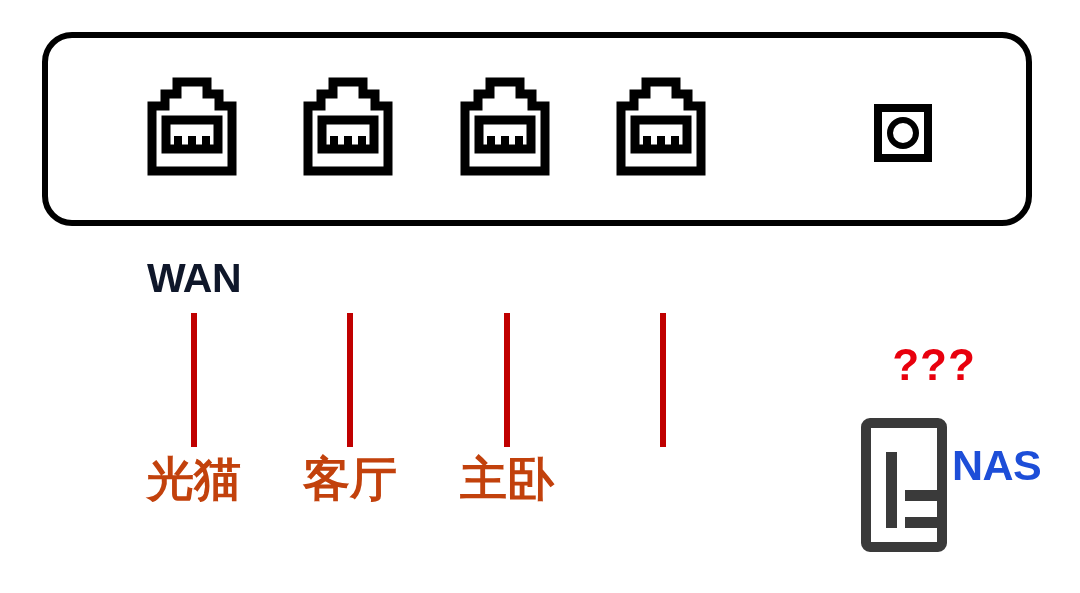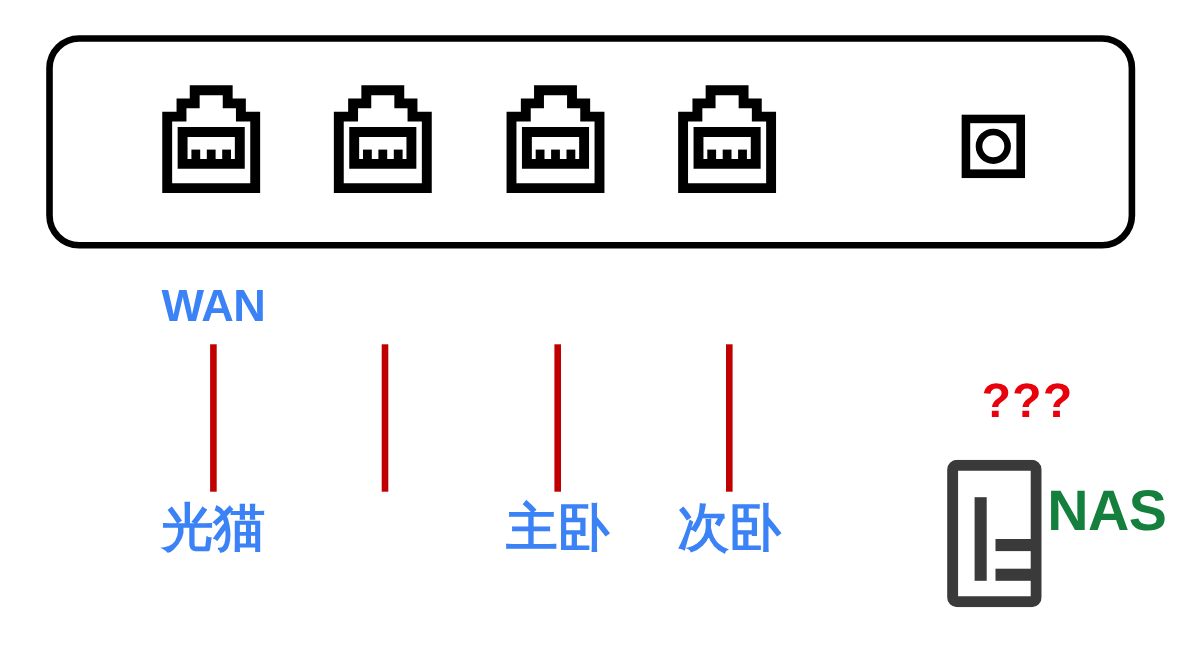--- a/index.html
+++ b/index.html
@@ -51,21 +51,21 @@
   .power-port svg { display: block; width: 100%; height: 100%; }
 
   
   .port-label {
     position: absolute;
     top: 255px;
     width: 160px;
     text-align: center;
     font-size: 41px;
     font-weight: bold;
-    color: #3b82f6;
+    color: #0f172a;
     letter-spacing: -0.5px;
     line-height: 46px;
     white-space: nowrap;
   }
 
   
   .conn-line {
     position: absolute;
     top: 313px;
     width: 6px;
@@ -74,21 +74,21 @@
   }
 
   
   .dest-label {
     position: absolute;
     top: 452px;
     width: 160px;
     text-align: center;
     font-size: 47px;
     font-weight: bold;
-    color: #3b82f6;
+    color: #c2410c;
     line-height: 54px;
     white-space: nowrap;
   }
 
   
   .question-marks {
     position: absolute;
     left: 884px;
     top: 341px;
     width: 100px;
@@ -105,23 +105,23 @@
     left: 861px;
     top: 418px;
     width: 86px;
     height: 134px;
   }
   .nas-icon svg { display: block; width: 100%; height: 100%; }
   .nas-label {
     position: absolute;
     left: 952px;
     top: 441px;
-    font-size: 52px;
-    font-weight: bold;
-    color: #15803d;
+    font-size: 43px;
+    font-weight: bold;
+    color: #1d4ed8;
     letter-spacing: -0.5px;
     line-height: 48px;
     white-space: nowrap;
   }
 </style>
 </head>
 <body>
 
 <div id="stage">
 
@@ -185,22 +185,22 @@
   </div>
 
   <div class="port-label" style="left:114px">WAN</div>
 
   <div class="conn-line" style="left:191px"></div>
   <div class="conn-line" style="left:347px"></div>
   <div class="conn-line" style="left:504px"></div>
   <div class="conn-line" style="left:660px"></div>
 
   <div class="dest-label" style="left:114px">光猫</div>
+  <div class="dest-label" style="left:270px">客厅</div>
   <div class="dest-label" style="left:427px">主卧</div>
-  <div class="dest-label" style="left:583px">次卧</div>
 
   <div class="question-marks">???</div>
 
   <div class="nas-icon">
     <span>
       <svg viewBox="0 0 86 134" xmlns="http://www.w3.org/2000/svg">
         <rect x="5" y="5" width="76" height="124" rx="4" ry="4" fill="none" stroke="#3a3a3a" stroke-width="10"></rect>
         <rect x="25" y="34" width="11" height="76" fill="#3a3a3a"></rect>
         <rect x="44" y="72" width="37" height="11" fill="#3a3a3a"></rect>
         <rect x="44" y="99" width="37" height="11" fill="#3a3a3a"></rect>

